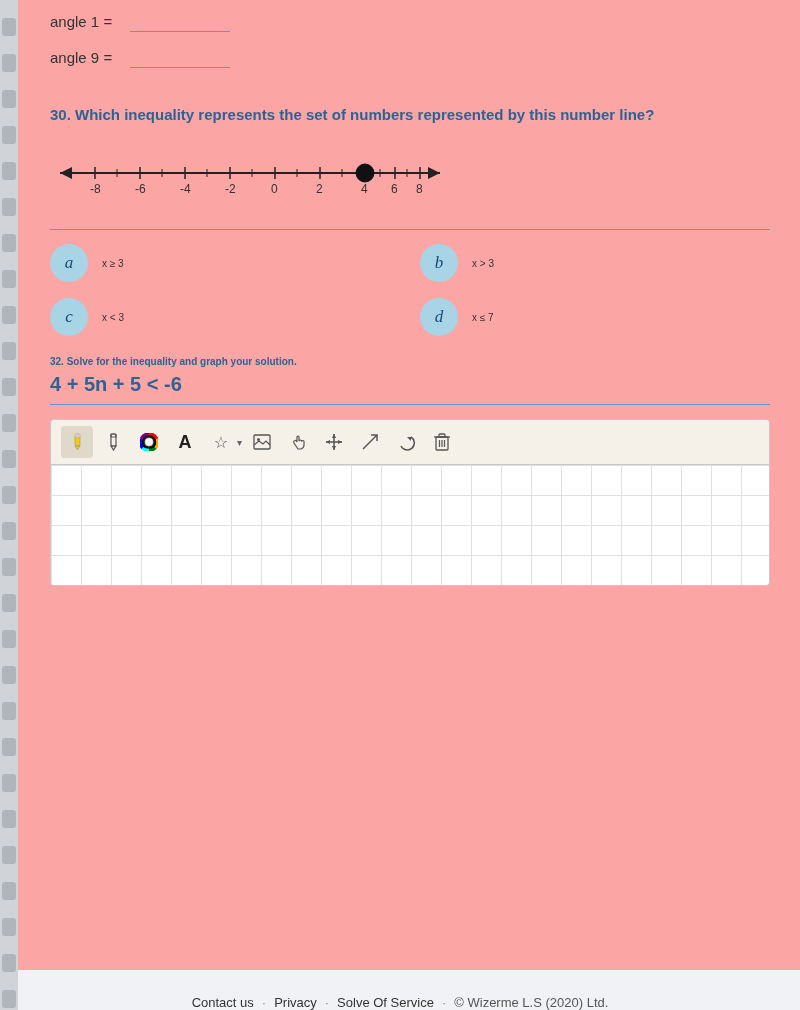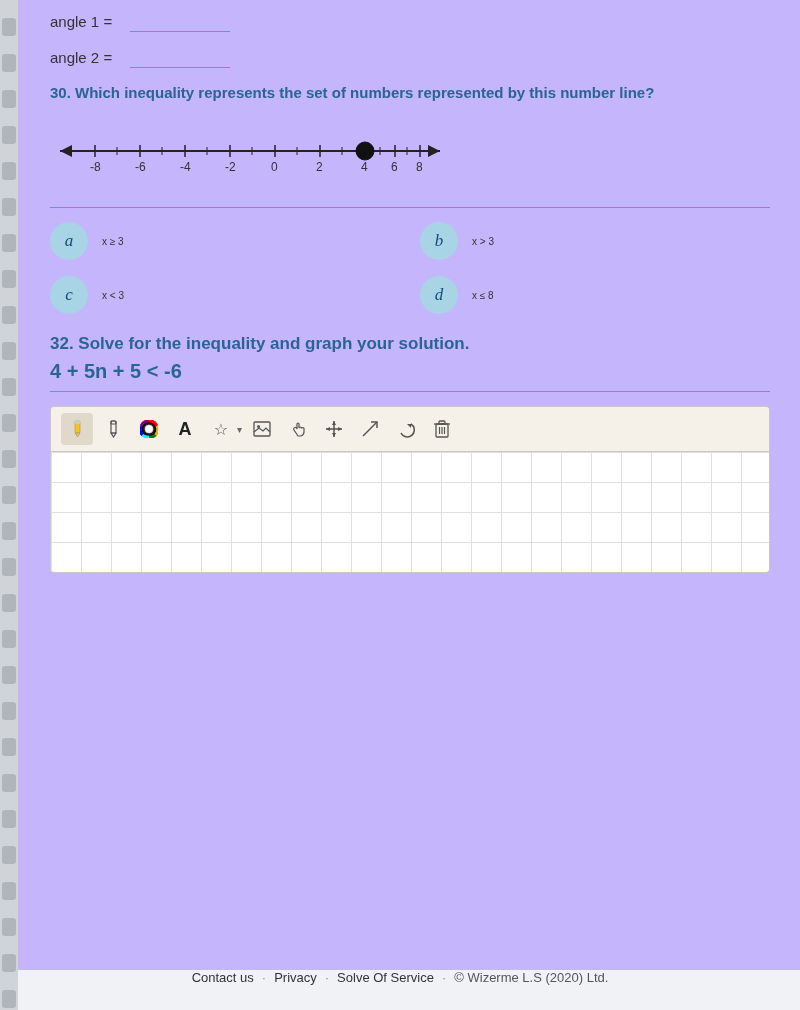--- a/index.html
+++ b/index.html
@@ -4,21 +4,21 @@
   <style>
     * { box-sizing: border-box; margin: 0; padding: 0; }
     body {
       font-family: 'Georgia', serif;
       background-color: #e8eaed;
       width: 800px;
       min-height: 1010px;
       position: relative;
     }
     .page {
-      background: #c4b5fd;
+      background: #fca5a5;
       width: 100%;
       min-height: 1010px;
       position: relative;
     }
     
     .spiral {
       position: absolute;
       left: 0;
       top: 0;
       width: 18px;
@@ -58,21 +58,21 @@
       border-bottom: 1.5px solid #5b9bd5;
       background: transparent;
       width: 100px;
       height: 22px;
       font-size: 15px;
       outline: none;
     }
 
     
     .question-block {
-      margin-top: 14px;
+      margin-top: 36px;
       margin-bottom: 10px;
     }
     .question-title {
       font-size: 15px;
       color: #2a6496;
       font-weight: bold;
       font-family: 'Arial', sans-serif;
       margin-bottom: 12px;
       line-height: 1.4;
     }
@@ -124,21 +124,21 @@
       font-size: 10px;
       color: #333;
       font-family: Arial, sans-serif;
     }
 
     
     .question32-block {
       margin-top: 10px;
     }
     .question32-title {
-      font-size: 17px;
+      font-size: 10px;
       color: #2a6496;
       font-weight: bold;
       font-family: 'Arial', sans-serif;
       margin-bottom: 6px;
     }
     .equation {
       font-size: 20px;
       color: #2a6496;
       font-weight: bold;
       font-family: Arial, sans-serif;
@@ -206,21 +206,21 @@
 
     
     .footer {
       position: absolute;
       bottom: 0;
       left: 0;
       right: 0;
       height: 40px;
       background: #f0f2f5;
       display: flex;
-      align-items: flex-start;
+      align-items: flex-end;
       justify-content: center;
       font-size: 13px;
       color: #555;
       font-family: Arial, sans-serif;
       gap: 8px;
     }
     .footer a {
       color: #333;
       text-decoration: none;
     }
@@ -268,21 +268,21 @@
   </div>
 
   <div class="content">
 
     <div class="angle-section">
       <div class="angle-row">
         <span class="angle-label">angle 1 =</span>
         <input class="angle-input" type="text" style="">
       </div>
       <div class="angle-row">
-        <span class="angle-label">angle 2 =</span>
+        <span class="angle-label">angle 9 =</span>
         <input class="angle-input" type="text" style="">
       </div>
     </div>
 
     <div class="question-block">
       <div class="question-title">
         <span>30.</span><span> Which inequality represents the set of numbers represented by this number line?</span>
       </div>
 
       <div class="number-line-container">
@@ -352,21 +352,21 @@
         <div class="option-row">
           <div class="option-circle">
             <span>c</span>
           </div>
           <span class="option-text">x &lt; 3</span>
         </div>
         <div class="option-row">
           <div class="option-circle">
             <span>d</span>
           </div>
-          <span class="option-text">x ≤ 8</span>
+          <span class="option-text">x ≤ 7</span>
         </div>
       </div>
     </div>
 
     <div class="question32-block">
       <div class="question32-title">
         <span>32.</span><span> Solve for the inequality and graph your solution.</span>
       </div>
       <div class="equation">4 + 5n + 5 &lt; -6</div>
 

